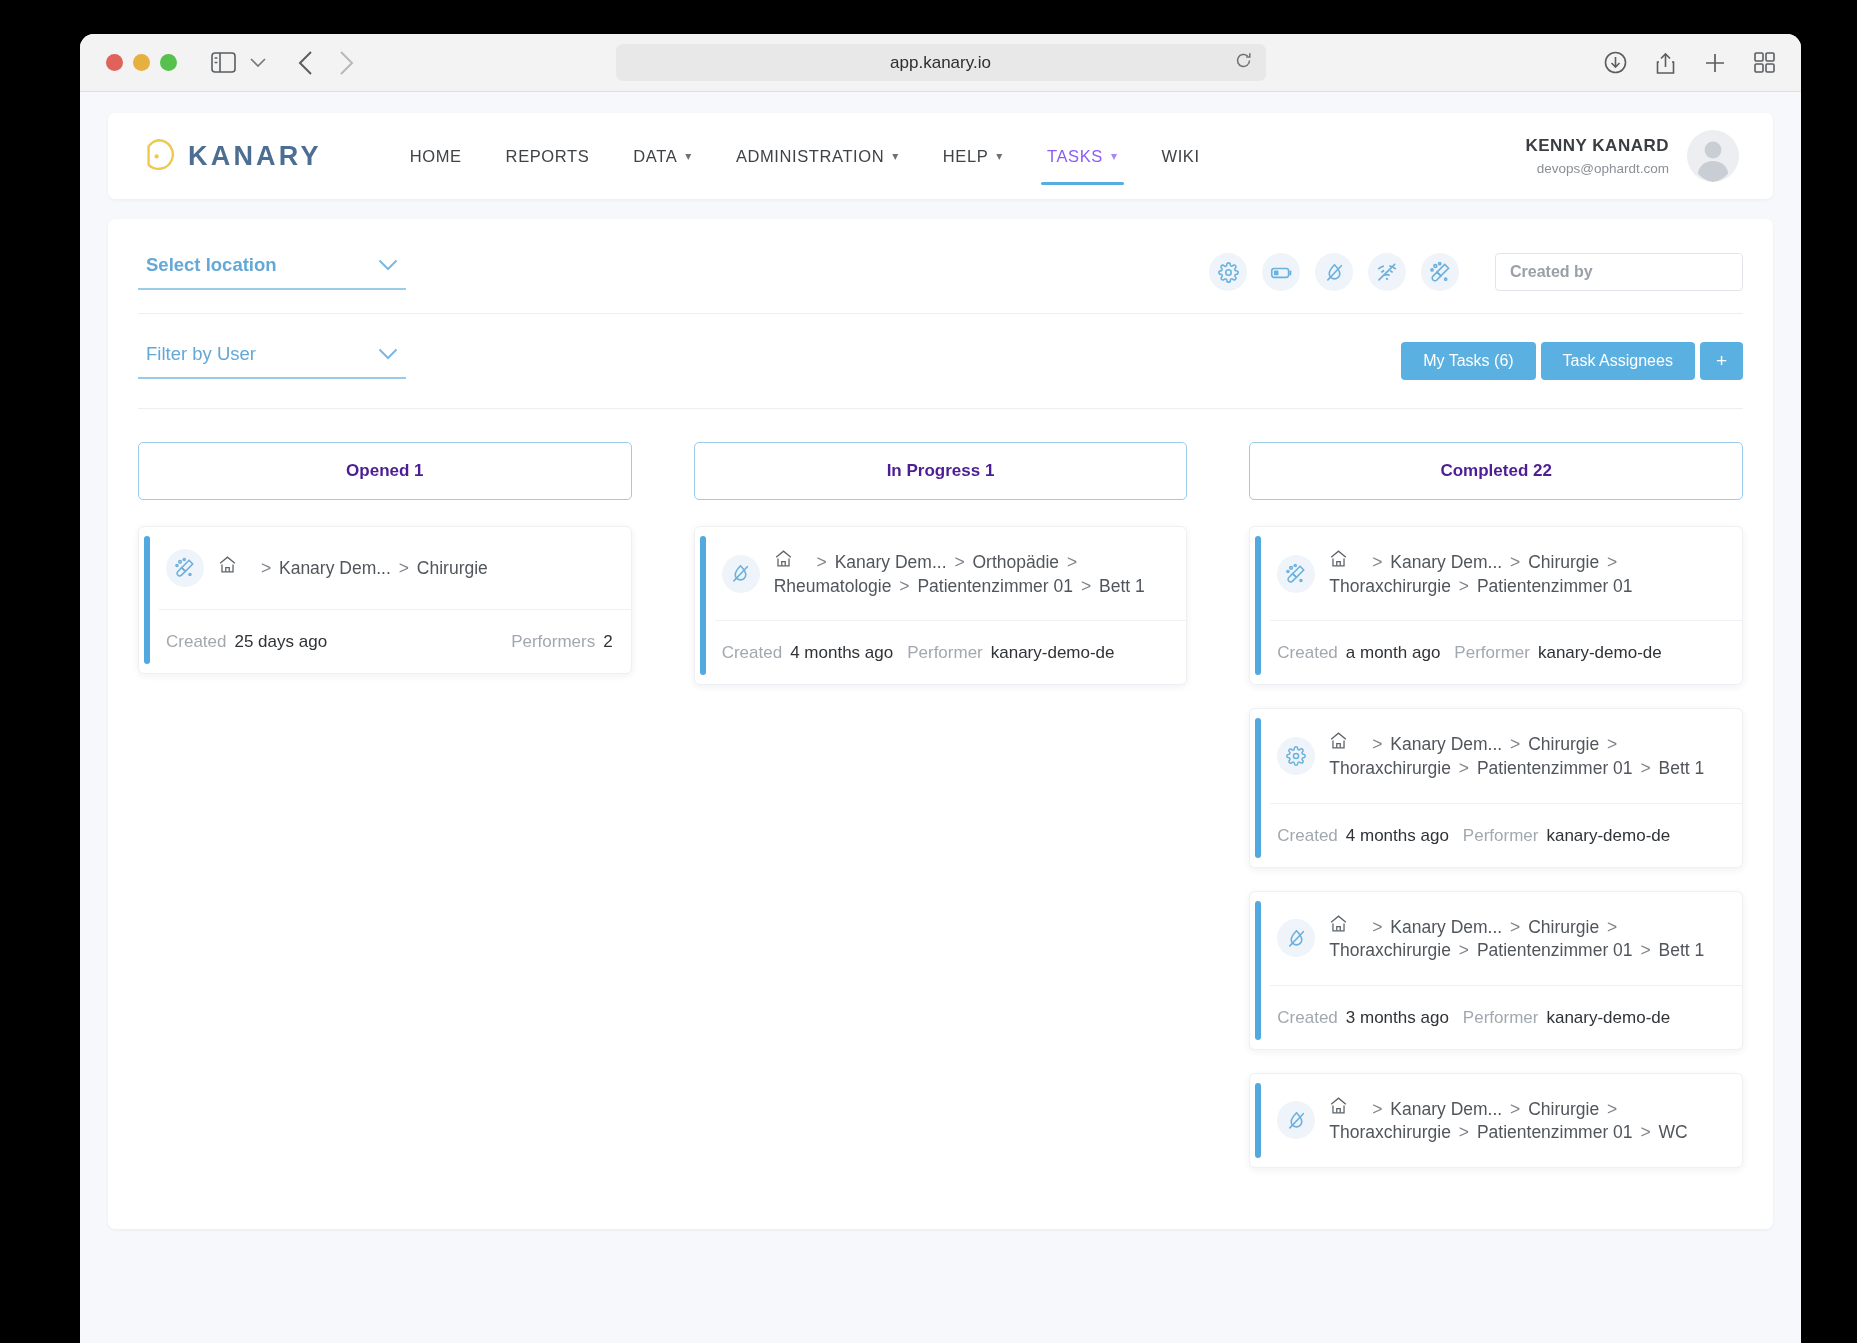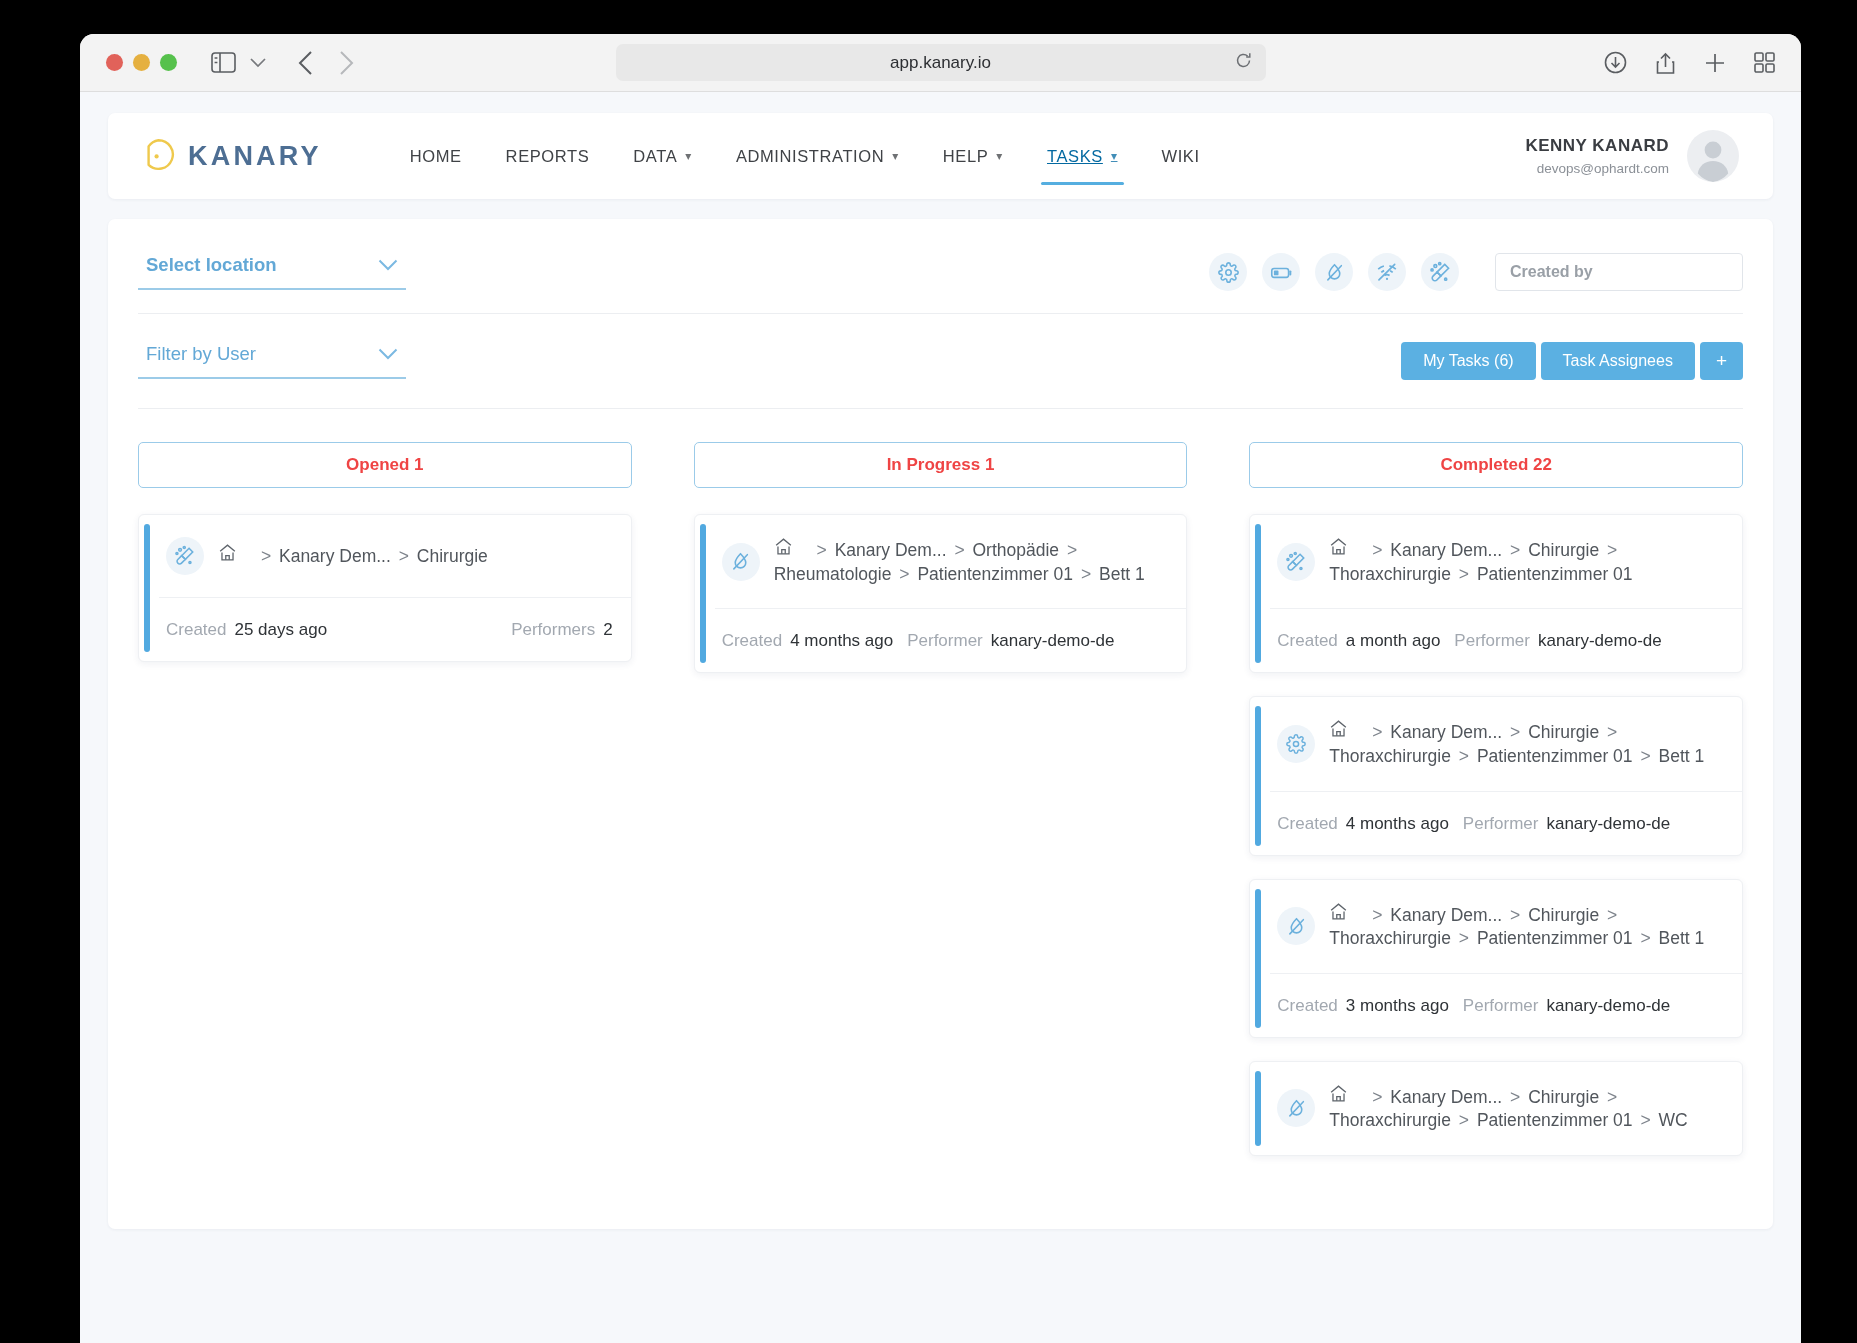--- a/index.html
+++ b/index.html
@@ -83,21 +83,21 @@
   .mainnav { display: flex; align-items: center; gap: 0px; margin-left: 66px; height: 100%; }
   .navitem {
     display: flex; align-items: center; gap: 8px;
     font-size: 16.5px; color: #3f4246;
     letter-spacing: .6px;
     padding: 0 22px;
     height: 100%;
     position: relative;
     cursor: pointer;
   }
-  .navitem.active { color: #0369a1; text-decoration: underline; }
+  .navitem.active { color: #8b5cf6; }
   .navitem.active::after {
     content: ""; position: absolute; left: 16px; right: 16px; bottom: 14px;
     height: 3px; background: #55aee0; border-radius: 2px;
   }
   .navitem .chev { font-size: 12px; opacity: .75; }
 
   .userbox { margin-left: auto; display: flex; align-items: center; gap: 18px; }
   .userinfo { text-align: right; }
   .uname { font-size: 17px; font-weight: 700; color: #3a3d42; letter-spacing: .5px; }
   .umail { font-size: 13.5px; color: #8b9097; margin-top: 5px; }
@@ -177,23 +177,23 @@
   
   .board {
     display: flex;
     gap: 62px;
     padding-top: 33px;
   }
   .column { flex: 1 1 0; min-width: 0; }
   .colhead {
     border: 1px solid #9bcbe9;
     border-radius: 5px;
-    height: 46px;
+    height: 58px;
     display: flex; align-items: center; justify-content: center;
-    color: #ef4444;
+    color: #4c1d95;
     font-size: 17px;
     font-weight: 700;
     cursor: pointer;
   }
   .cards { margin-top: 26px; display: flex; flex-direction: column; gap: 23px; }
 
   .card {
     background: #ffffff;
     border: 1px solid #eef0f3;
     border-radius: 6px;

